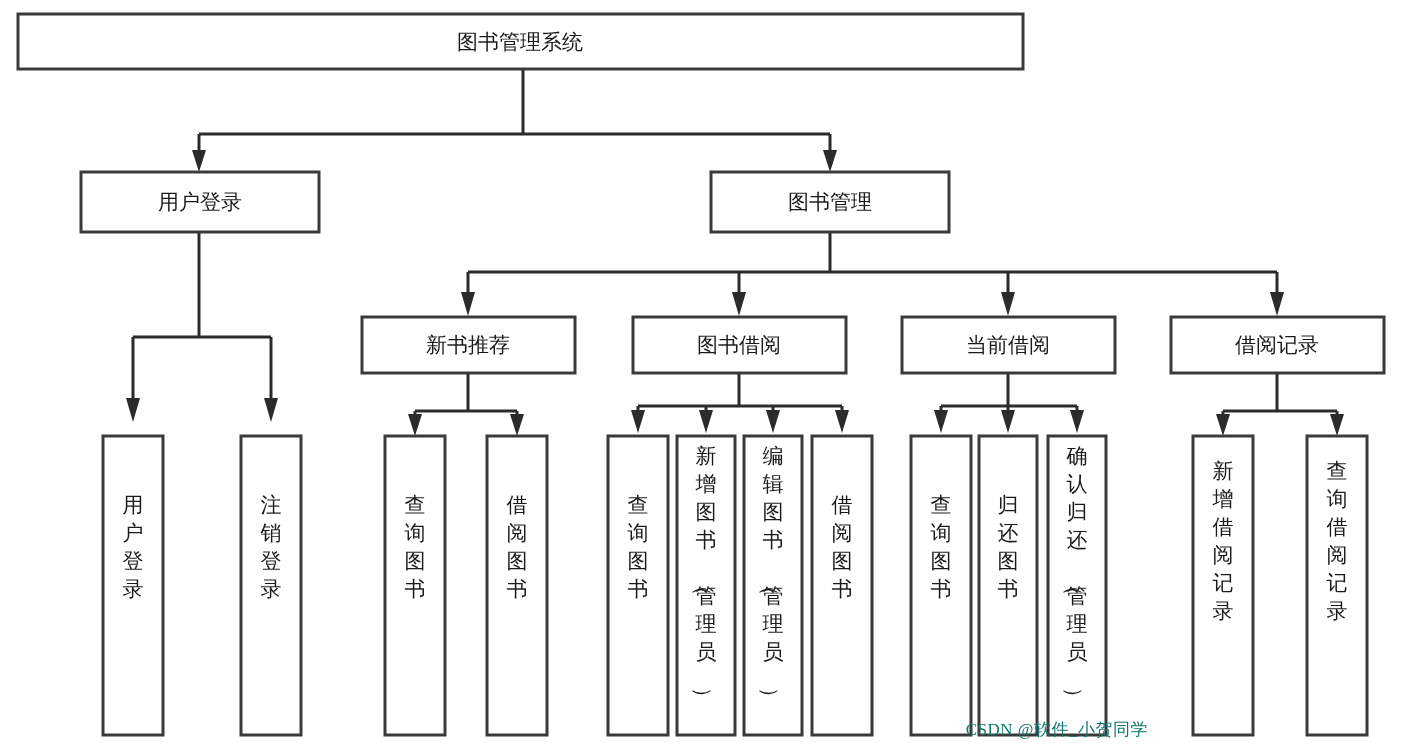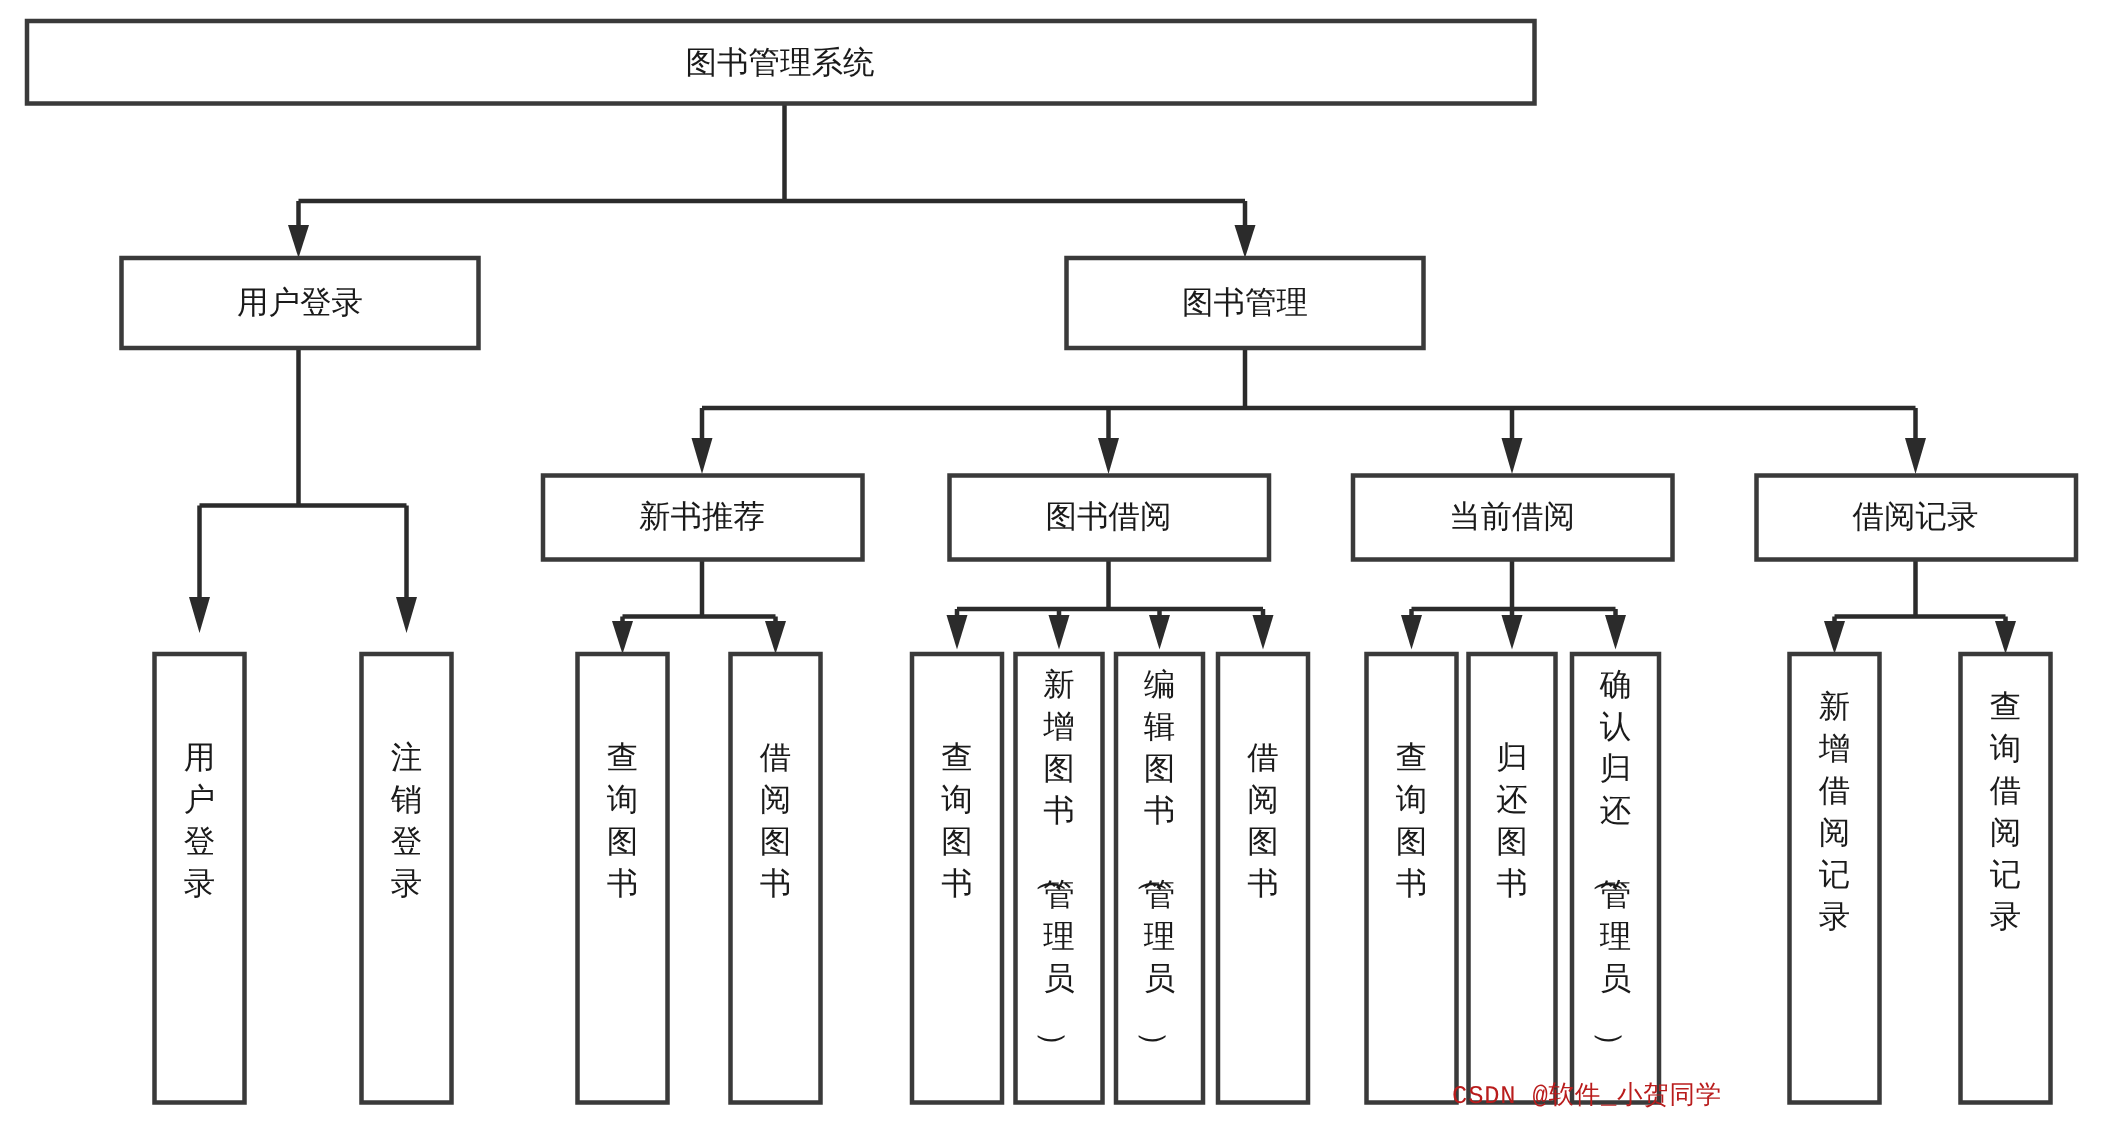--- a/index.html
+++ b/index.html
@@ -50,23 +50,23 @@
   .node-label-vertical {
     font-family: "Liberation Sans", "DejaVu Sans", sans-serif;
     fill: #1a1a1a;
     font-size: 21px;
     text-anchor: middle;
   }
   .watermark {
     position: absolute;
     right: 10px;
     bottom: 6px;
-    font-family: Liberation Mono, monospace;
+    font-family: Liberation Serif, serif;
     font-size: 17px;
-    color: #b91c1c;
+    color: #0f766e;
     letter-spacing: 0.5px;
     white-space: nowrap;
     user-select: none;
   }
 </style>
 </head>
 <body>
 
 <div id="diagram-root">
 

